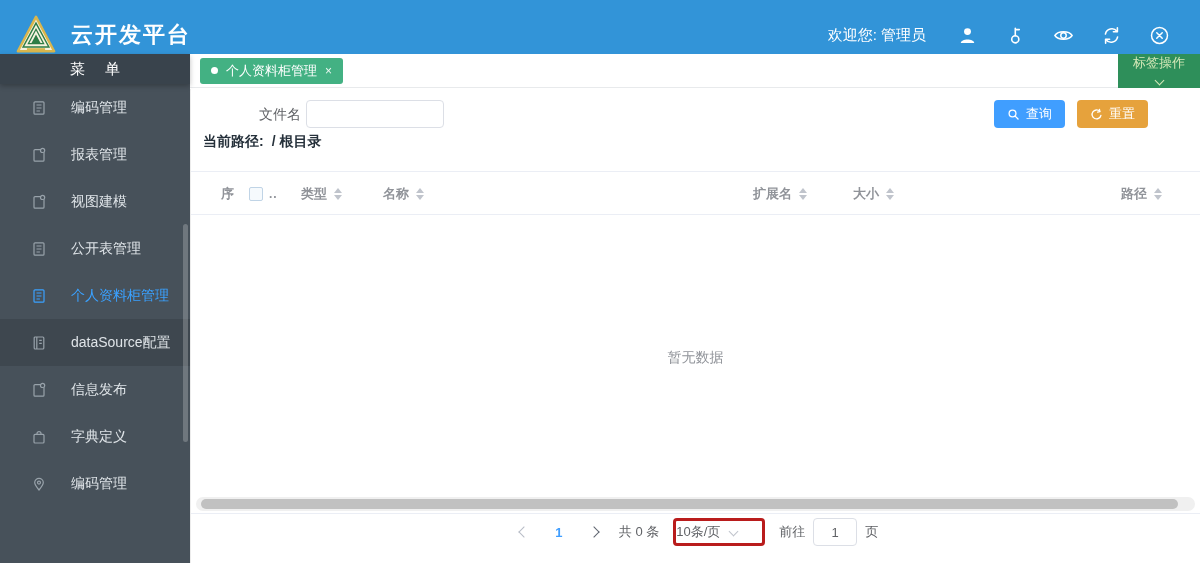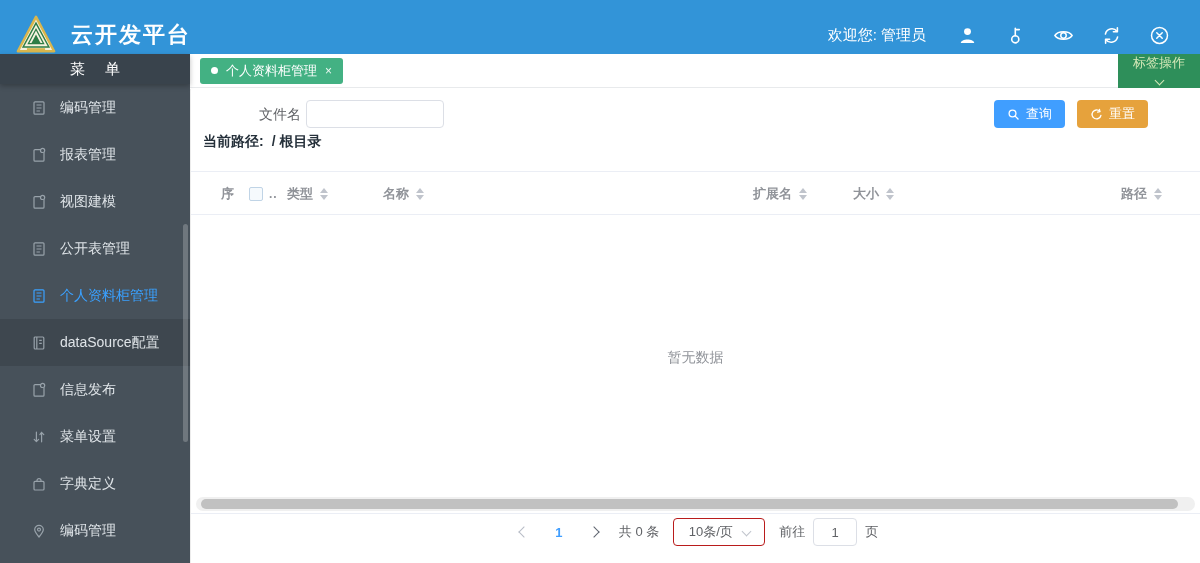--- a/index.html
+++ b/index.html
@@ -11,21 +11,21 @@
   .logo { width:42px; height:42px; margin-right:14px; flex:0 0 auto; }
   .app-title { color:#fff; font-size:22px; font-weight:bold; letter-spacing:2px; }
   .header-right { margin-left:auto; display:flex; align-items:center; gap:27px; color:#fff; }
   .welcome { font-size:15px; margin-right:4px; white-space:nowrap; }
   .hicon { width:21px; height:21px; display:flex; align-items:center; justify-content:center; cursor:pointer; }
   .hicon svg { width:21px; height:21px; }
 
   
   .sidebar { position:absolute; top:54px; left:0; width:190px; bottom:0; background:#47515a; }
   .menu-title { height:30px; background:#39434c; color:#fff; display:flex; align-items:center; justify-content:center; font-size:15px; letter-spacing:8px; padding-left:8px; box-shadow:0 2px 5px rgba(0,0,0,.25); position:relative; z-index:2; }
-  .menu-item { height:47px; display:flex; align-items:center; padding-left:31px; gap:13px; color:#dfe4e8; font-size:14px; cursor:pointer; position:relative; }
+  .menu-item { height:47px; display:flex; align-items:center; padding-left:31px; gap:24px; color:#dfe4e8; font-size:14px; cursor:pointer; position:relative; }
   .menu-item svg { width:16px; height:16px; color:#98a2aa; flex:0 0 auto; }
   .menu-item.active { color:#3aa1ff; }
   .menu-item.active svg { color:#3aa1ff; }
   .menu-item.shaded { background:#3e474f; }
   .side-scrollbar { position:absolute; top:170px; right:2px; width:5px; height:218px; background:rgba(255,255,255,.22); border-radius:3px; }
 
   
   .tabbar { position:absolute; top:54px; left:190px; right:0; height:34px; background:#fff; border-bottom:1px solid #e8eaec; display:flex; align-items:center; padding-left:10px; }
   .tab { background:#43b183; color:#fff; height:26px; display:flex; align-items:center; gap:8px; padding:0 11px; border-radius:3px; font-size:13px; cursor:pointer; }
   .tab .dot { width:7px; height:7px; background:#fff; border-radius:50%; }
@@ -59,21 +59,21 @@
   .hscroll-track { position:absolute; top:408px; left:5px; right:5px; height:14px; background:#f0f0f0; border-radius:7px; }
   .hscroll-thumb { position:absolute; top:2px; left:5px; right:17px; height:10px; background:#c1c1c1; border-radius:5px; cursor:pointer; }
   .bottom-divider { position:absolute; top:424px; left:0; right:0; height:1px; background:#ebeef5; }
 
   .pagination { position:absolute; top:427px; left:0; right:0; height:32px; display:flex; align-items:center; justify-content:center; gap:14px; font-size:13px; color:#606266; }
   .pg-arrow { width:22px; height:22px; display:flex; align-items:center; justify-content:center; cursor:pointer; }
   .chevL { width:8px; height:8px; border-left:1.6px solid #b7bcc6; border-bottom:1.6px solid #b7bcc6; transform:rotate(45deg); }
   .chevR { width:8px; height:8px; border-right:1.6px solid #5f6570; border-top:1.6px solid #5f6570; transform:rotate(45deg); }
   .pg-current { color:#409eff; font-weight:bold; min-width:20px; text-align:center; cursor:pointer; }
   .pg-total { white-space:nowrap; }
-  .pg-select { width:92px; height:28px; border:1px solid #b91c1c; border-radius:4px; display:flex; align-items:center; justify-content:center; gap:10px; color:#606266; cursor:pointer; }
+  .pg-select { width:92px; height:28px; border:3px solid #b91c1c; border-radius:4px; display:flex; align-items:center; justify-content:flex-start; gap:10px; color:#606266; cursor:pointer; }
   .pg-select .chev-down { border-color:#c0c4cc; margin-top:-2px; }
   .pg-goto { display:flex; align-items:center; gap:8px; }
   .pg-input { width:44px; height:28px; border:1px solid #dcdfe6; border-radius:4px; text-align:center; font-size:13px; color:#606266; outline:none; font-family:inherit; }
 </style>
 </head>
 <body>
 
 <div class="app">
 
   <div class="header">
@@ -171,27 +171,20 @@
       <span>dataSource配置</span>
     </div>
     <div class="menu-item">
       <svg viewBox="0 0 16 16" fill="none" stroke="currentColor" stroke-width="1.2">
           <rect x="3" y="2.6" width="10" height="11.6" rx="1"></rect>
           <circle cx="11.6" cy="3.4" r="2.1" fill="#47515a"></circle>
         </svg>
       <span>信息发布</span>
     </div>
     <div class="menu-item">
-      <svg viewBox="0 0 16 16" fill="none" stroke="currentColor" stroke-width="1.2" stroke-linecap="round" stroke-linejoin="round">
-          <path d="M5.4 3.2 V12.6 M5.4 12.6 L3.2 10.4 M5.4 12.6 L7.6 10.4"></path>
-          <path d="M10.6 12.8 V3.4 M10.6 3.4 L8.9 5.6 M10.6 3.4 L12.8 5.6"></path>
-        </svg>
-      <span>菜单设置</span>
-    </div>
-    <div class="menu-item">
       <svg viewBox="0 0 16 16" fill="none" stroke="currentColor" stroke-width="1.2" stroke-linejoin="round">
           <rect x="3" y="5.4" width="10" height="8.6" rx="1"></rect>
           <path d="M6 5.4 V4.6 a2 2 0 0 1 4 0 V5.4"></path>
         </svg>
       <span>字典定义</span>
     </div>
     <div class="menu-item">
       <svg viewBox="0 0 16 16" fill="none" stroke="currentColor" stroke-width="1.2" stroke-linejoin="round">
           <path d="M8 14 C5.2 10.7 3.7 8.6 3.7 6.6 a4.3 4.3 0 0 1 8.6 0 C12.3 8.6 10.8 10.7 8 14 Z"></path>
           <circle cx="8" cy="6.6" r="1.5"></circle>
@@ -242,21 +235,21 @@
     </div>
 
     <div class="thead">
       <div class="th" style="left:30px">
         <span>序</span>
       </div>
       <div class="th" style="left:58px">
         <span class="checkbox"></span>
         <span class="dots">..</span>
       </div>
-      <div class="th" style="left:96px">
+      <div class="th" style="left:110px">
         <span>类型</span>
         <span class="caret">
             <i class="up"></i>
             <i class="dn"></i>
           </span>
       </div>
       <div class="th" style="left:192px">
         <span>名称</span>
         <span class="caret">
             <i class="up"></i>

